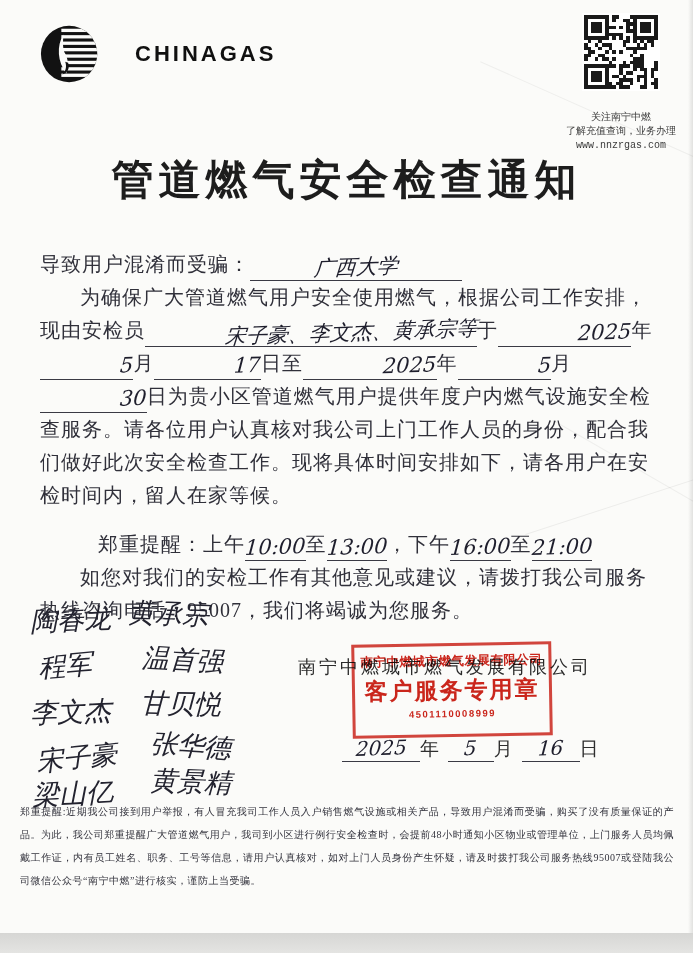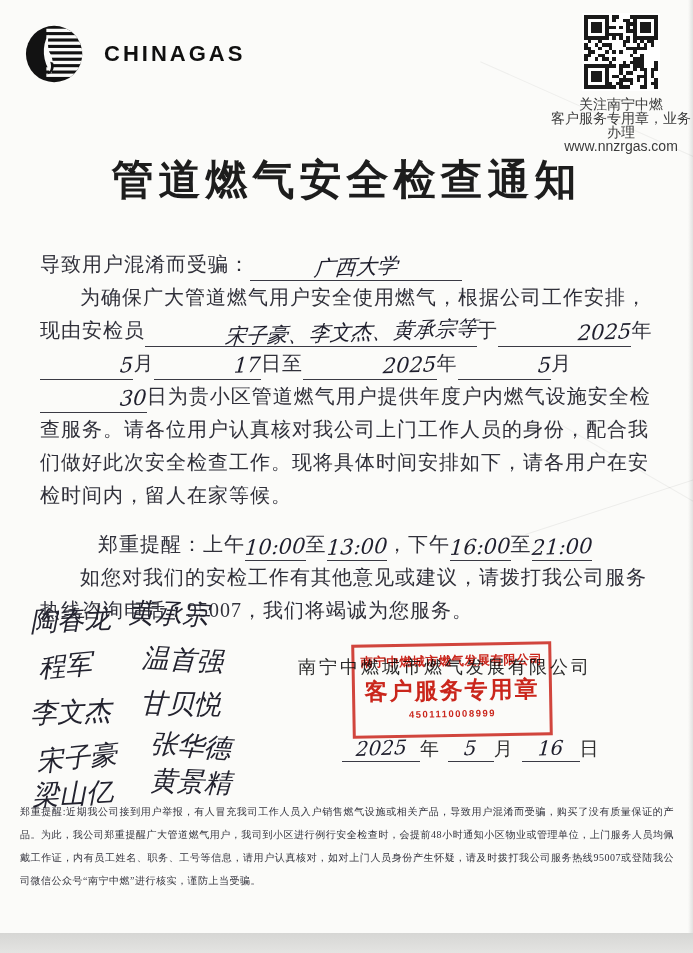--- a/index.html
+++ b/index.html
@@ -18,35 +18,35 @@
   .scan-right{position:absolute;right:0;top:0;width:5px;height:953px;
     background:linear-gradient(to left,rgba(0,0,0,.10),rgba(0,0,0,0));}
   .crease1{position:absolute;left:470px;top:110px;width:240px;height:1px;
     background:rgba(0,0,0,.05);transform:rotate(24deg);}
   .crease2{position:absolute;left:520px;top:500px;width:220px;height:1px;
     background:rgba(0,0,0,.06);transform:rotate(-18deg);}
   .crease3{position:absolute;left:540px;top:470px;width:200px;height:1px;
     background:rgba(0,0,0,.05);transform:rotate(30deg);}
 
   
-  .logo-block{position:absolute;left:24px;top:22px;display:flex;align-items:center;gap:12px;}
+  .logo-block{position:absolute;left:39px;top:22px;display:flex;align-items:center;gap:28px;}
   .logo-mark{width:68px;height:64px;}
   .brand-en{font-family:"Liberation Sans","DejaVu Sans",sans-serif;
     font-weight:bold;font-size:22px;letter-spacing:3px;color:#101010;}
   .brand-zh{font-family:"Liberation Sans","DejaVu Sans",sans-serif;
     font-weight:bold;font-size:26px;letter-spacing:7px;color:#101010;margin-top:3px;}
 
   .qr-block{position:absolute;left:550px;top:13px;width:142px;text-align:center;}
   .qr-grid{width:74px;height:74px;margin:0 auto;display:grid;
     grid-template-columns:repeat(21,1fr);grid-template-rows:repeat(21,1fr);
     background:#fff;padding:2px;}
   .qr-grid .m{background:#1a1a1a;}
   .qr-grid .w{background:#fff;}
-  .qr-caption{font-family:Liberation Sans, sans-serif;
-    font-size:14px;line-height:14px;color:#3a3a3a;margin-top:6px;}
+  .qr-caption{font-family:Liberation Mono, monospace;
+    font-size:10px;line-height:14px;color:#3a3a3a;margin-top:20px;}
 
   
   .doc-title{position:absolute;left:0;top:152px;width:100%;text-align:center;
     font-size:42px;font-weight:bold;letter-spacing:5px;color:#1d1d1d;}
 
   
   .letter{position:absolute;left:40px;top:248px;width:614px;
     font-size:20px;line-height:33px;letter-spacing:1px;color:#30303a;}
   .indent{text-indent:2em;}
   .fill{display:inline-block;border-bottom:1.5px solid #3a3a44;text-align:center;
@@ -572,21 +572,21 @@
         <div class="w"></div>
         <div class="w"></div>
         <div class="m"></div>
         <div class="m"></div>
         <div class="w"></div>
         <div class="w"></div>
         <div class="m"></div>
       </div>
     <div class="qr-caption">
       <div>关注南宁中燃</div>
-      <div>客户服务专用章，业务办理</div>
+      <div>了解充值查询，业务办理</div>
       <div>www.nnzrgas.com</div>
     </div>
   </div>
 
   <div class="doc-title">管道燃气安全检查通知</div>
 
   <div class="letter">
     <div>
       <span>导致用户混淆而受骗：</span><span class="fill w-recipient"><span class="hw">广西大学</span></span>
     </div>

